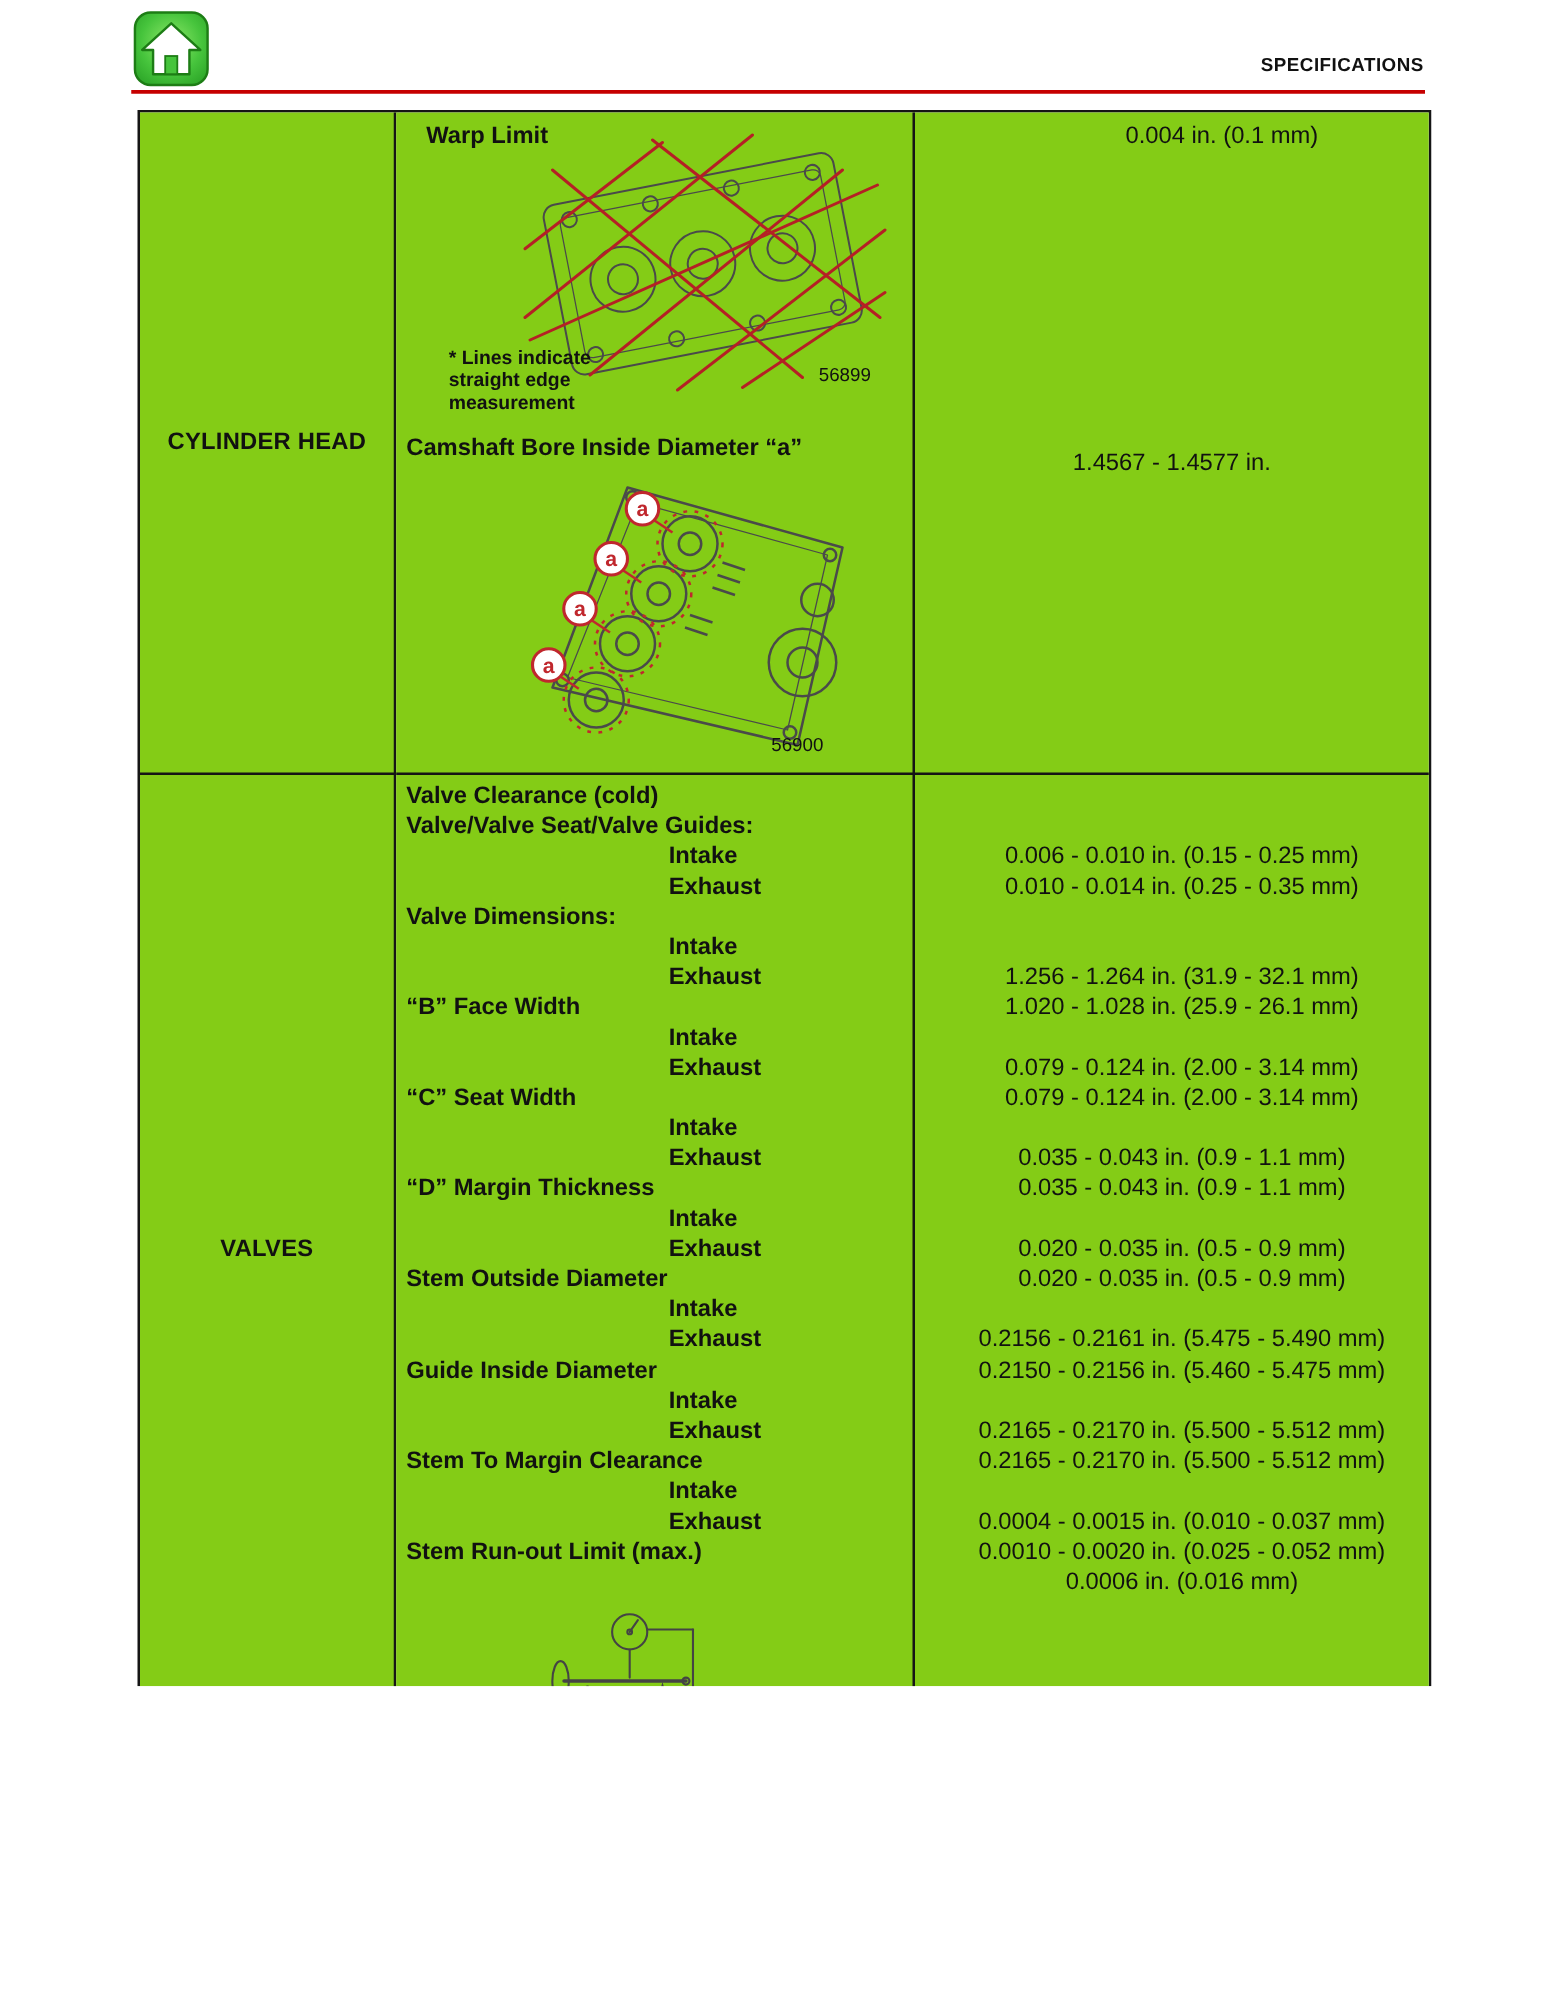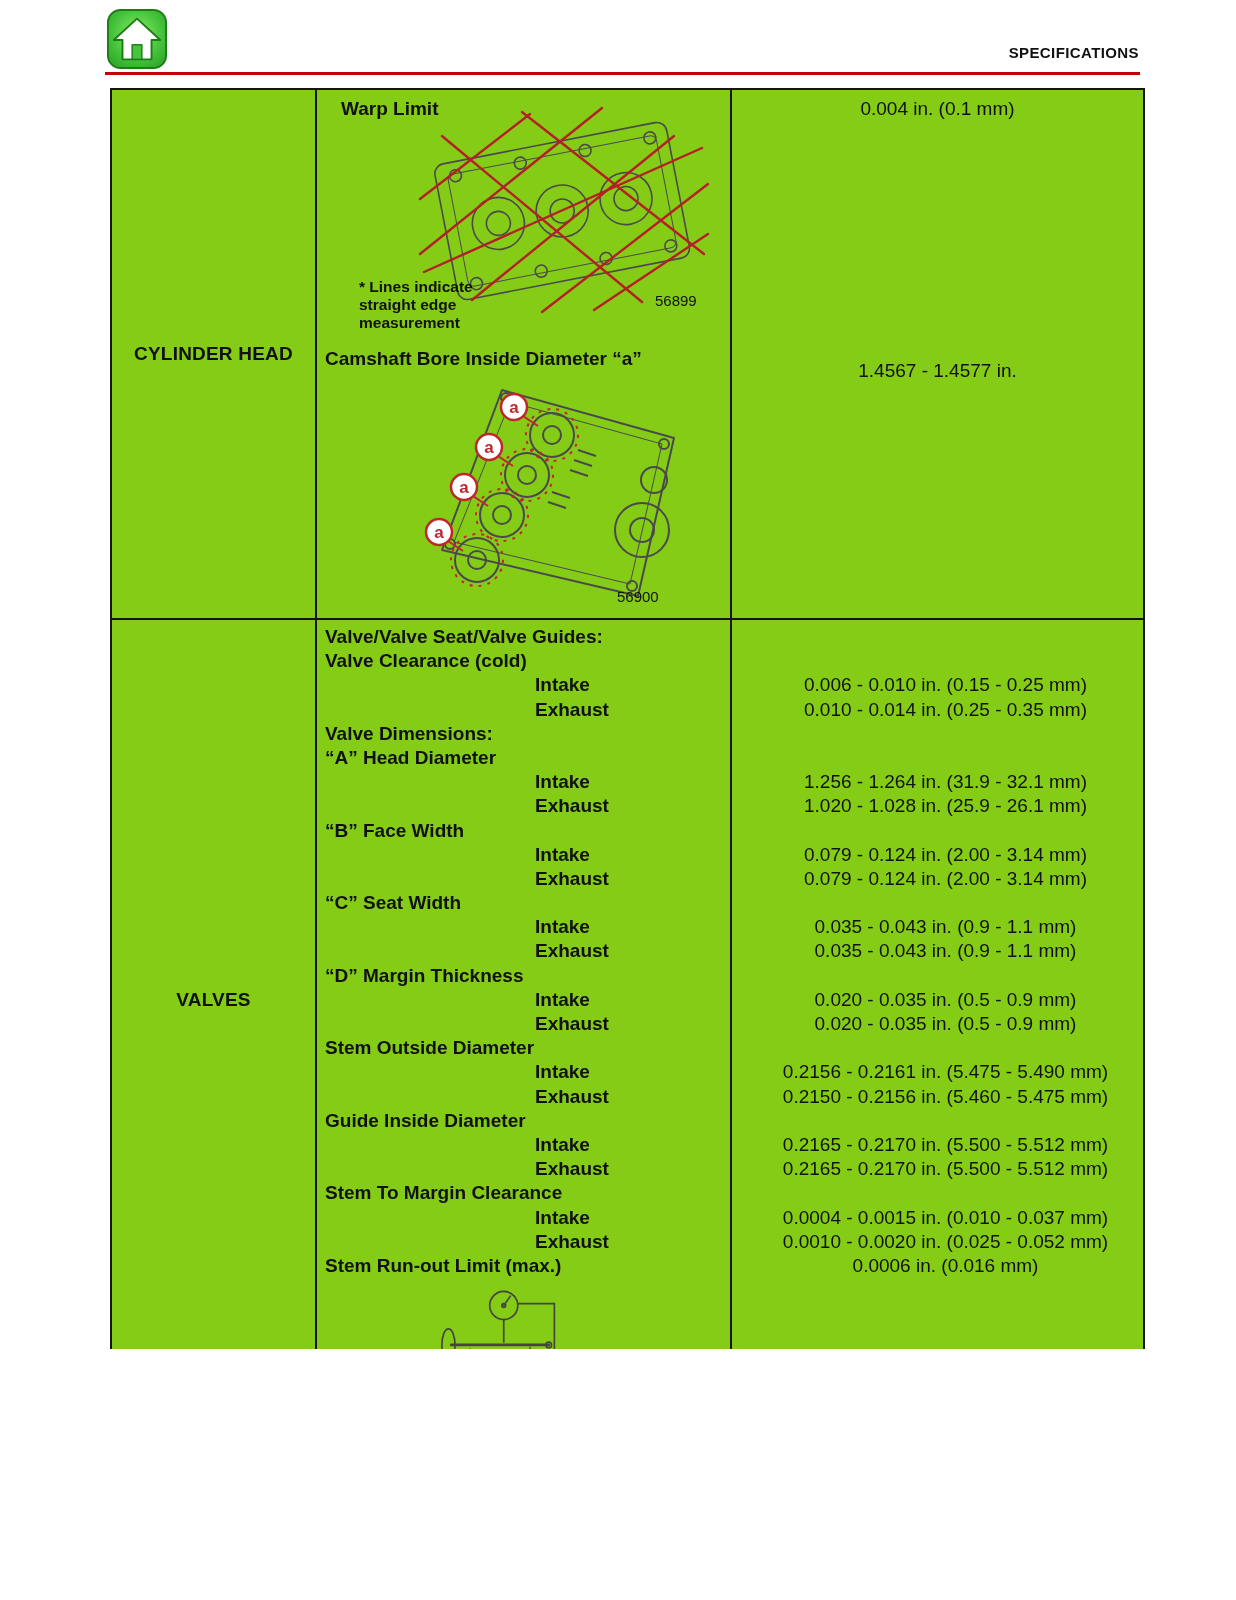--- a/index.html
+++ b/index.html
@@ -153,36 +153,35 @@
           <text x="87" y="73">a</text>
           <text x="62" y="113">a</text>
           <text x="37" y="158">a</text>
         </g>
       </svg>
 
       <div class="abs fig-num" style="left:300px; top:498px;">56900</div>
     </div>
 
     <div class="cell bb">
-      <div class="abs spec-value" style="top:8px;">0.004 in. (0.1 mm)</div>
+      <div class="abs spec-value" style="top:8px;margin-left:40px;">0.004 in. (0.1 mm)</div>
       <div class="abs spec-value" style="top:268px; line-height:26px;">
         <div>1.4567 - 1.4577 in.</div>
       </div>
     </div>
 
     <div class="cell row-label br">VALVES</div>
 
     <div class="cell valves-mid br">
       <div>
+          <div class="vline">Valve Clearance (cold)</div>
           <div class="vline">Valve/Valve Seat/Valve Guides:</div>
-          <div class="vline">Valve Clearance (cold)</div>
           <div class="vline indent">Intake</div>
           <div class="vline indent">Exhaust</div>
           <div class="vline">Valve Dimensions:</div>
-          <div class="vline">“A” Head Diameter</div>
           <div class="vline indent">Intake</div>
           <div class="vline indent">Exhaust</div>
           <div class="vline">“B” Face Width</div>
           <div class="vline indent">Intake</div>
           <div class="vline indent">Exhaust</div>
           <div class="vline">“C” Seat Width</div>
           <div class="vline indent">Intake</div>
           <div class="vline indent">Exhaust</div>
           <div class="vline">“D” Margin Thickness</div>
           <div class="vline indent">Intake</div>

